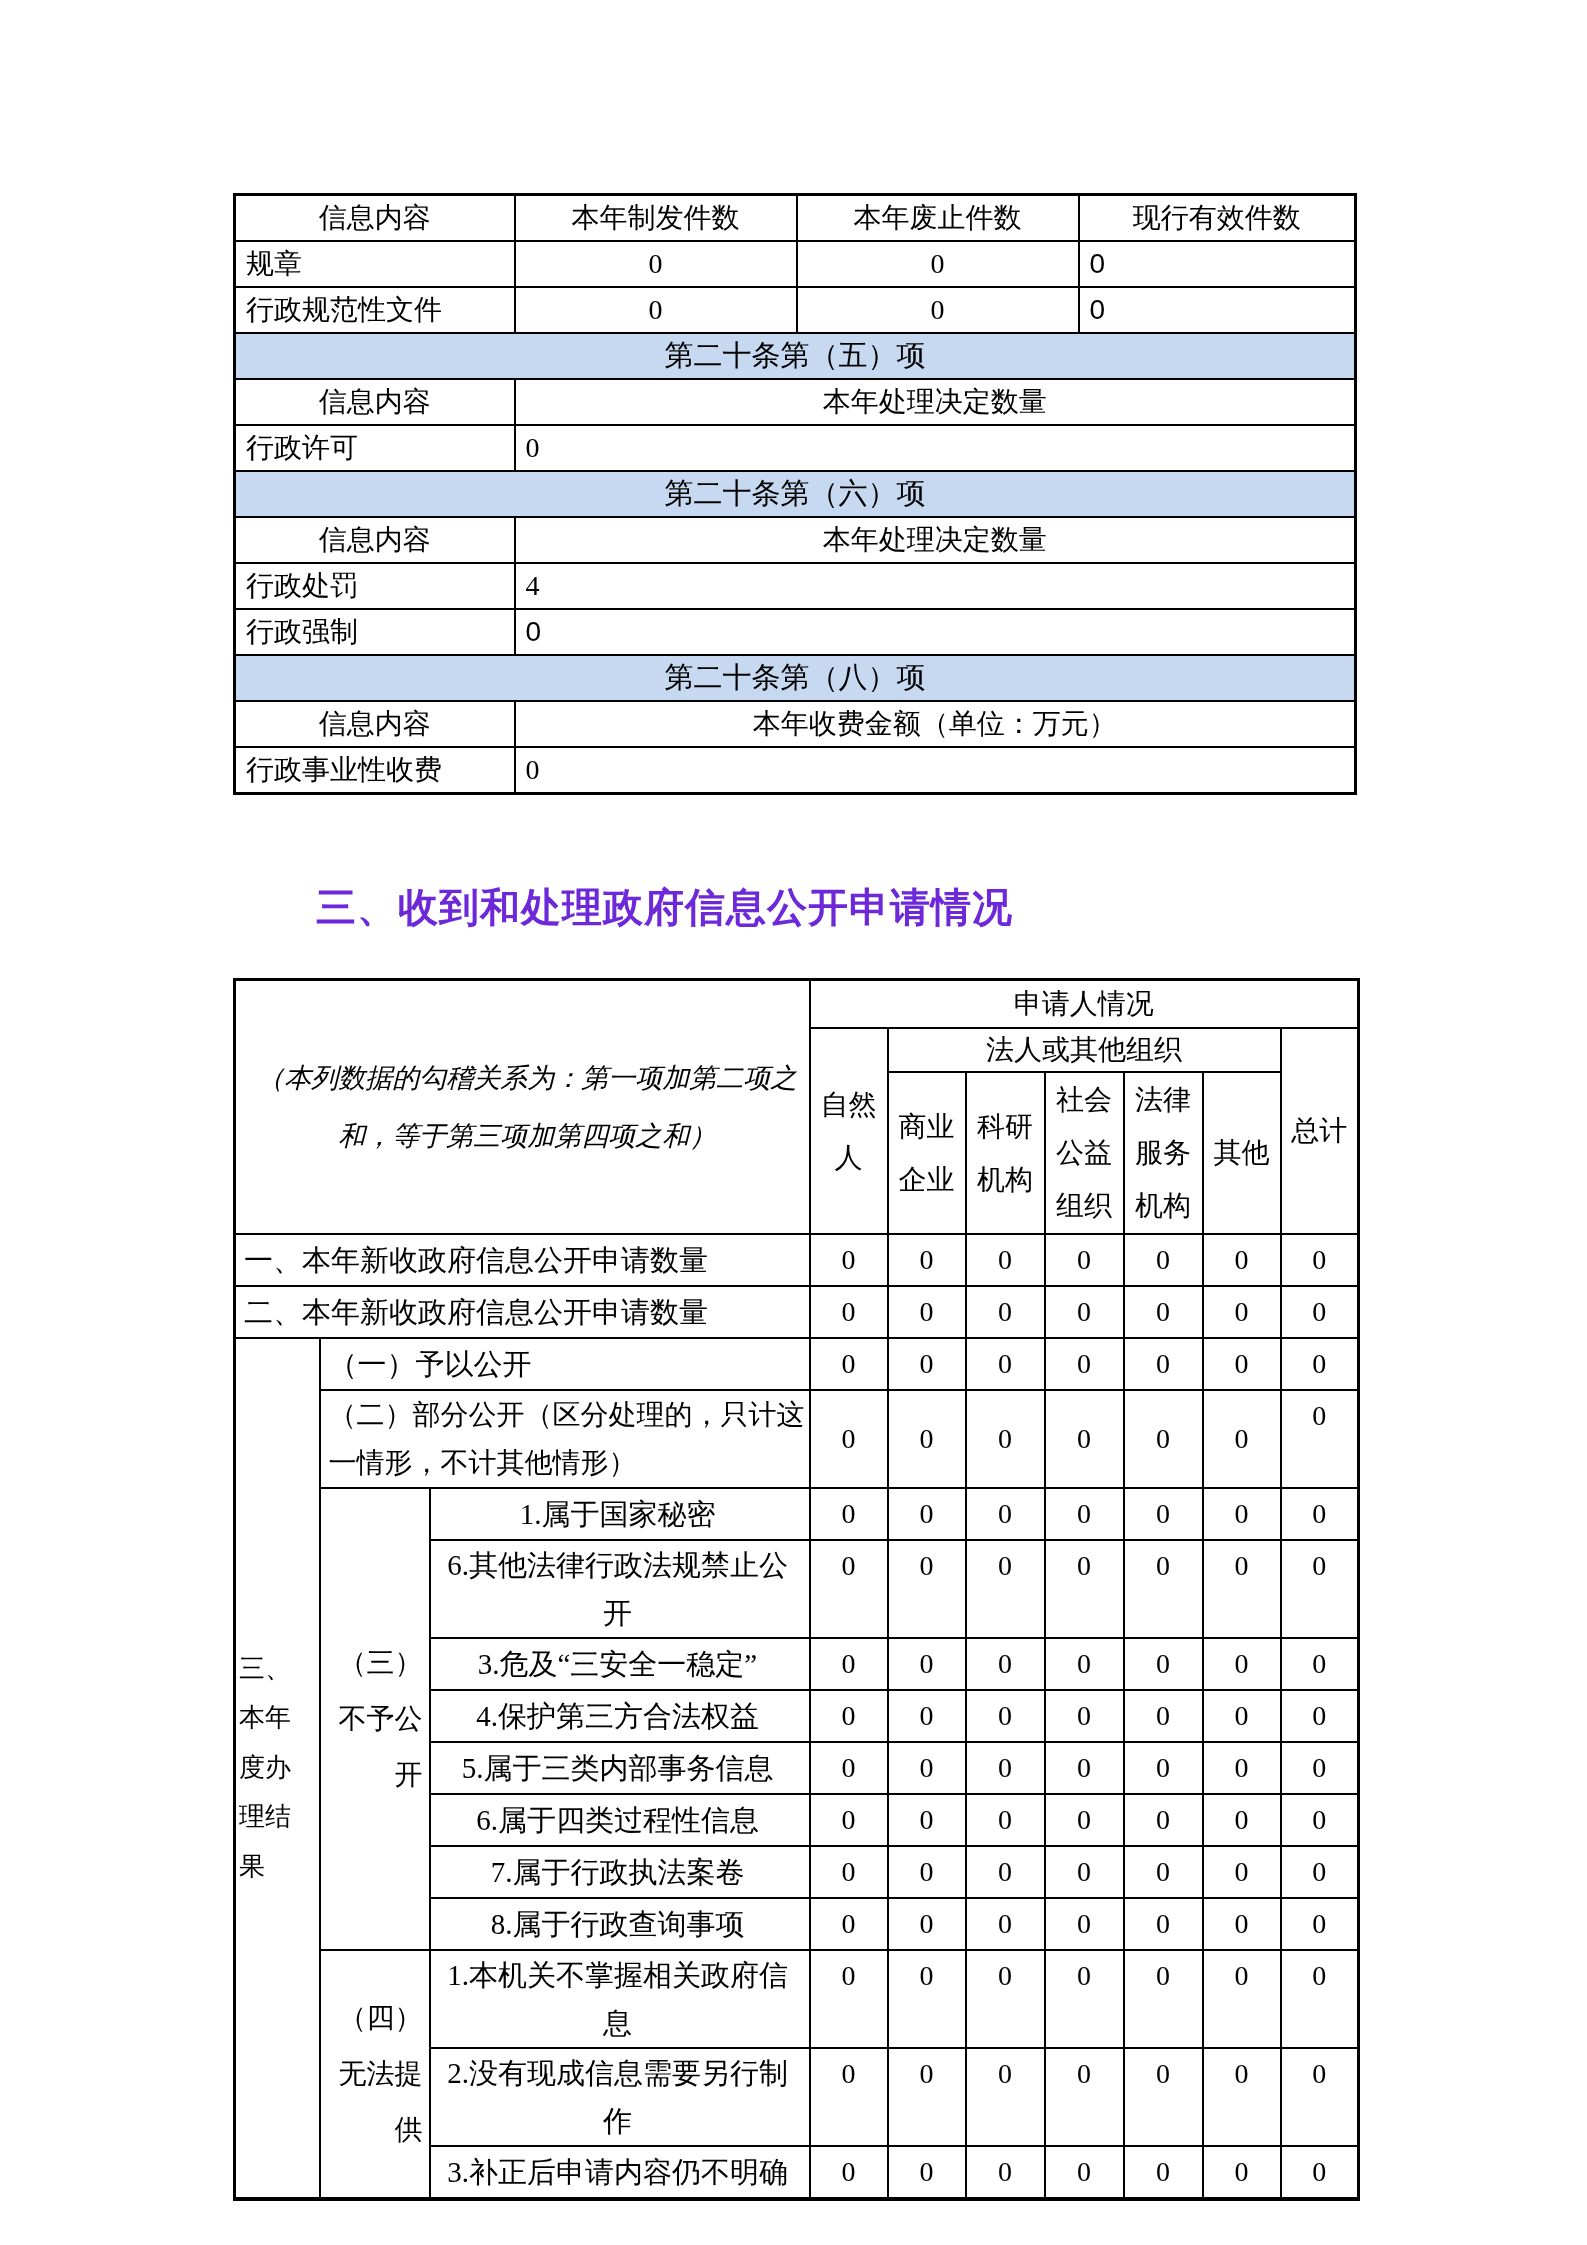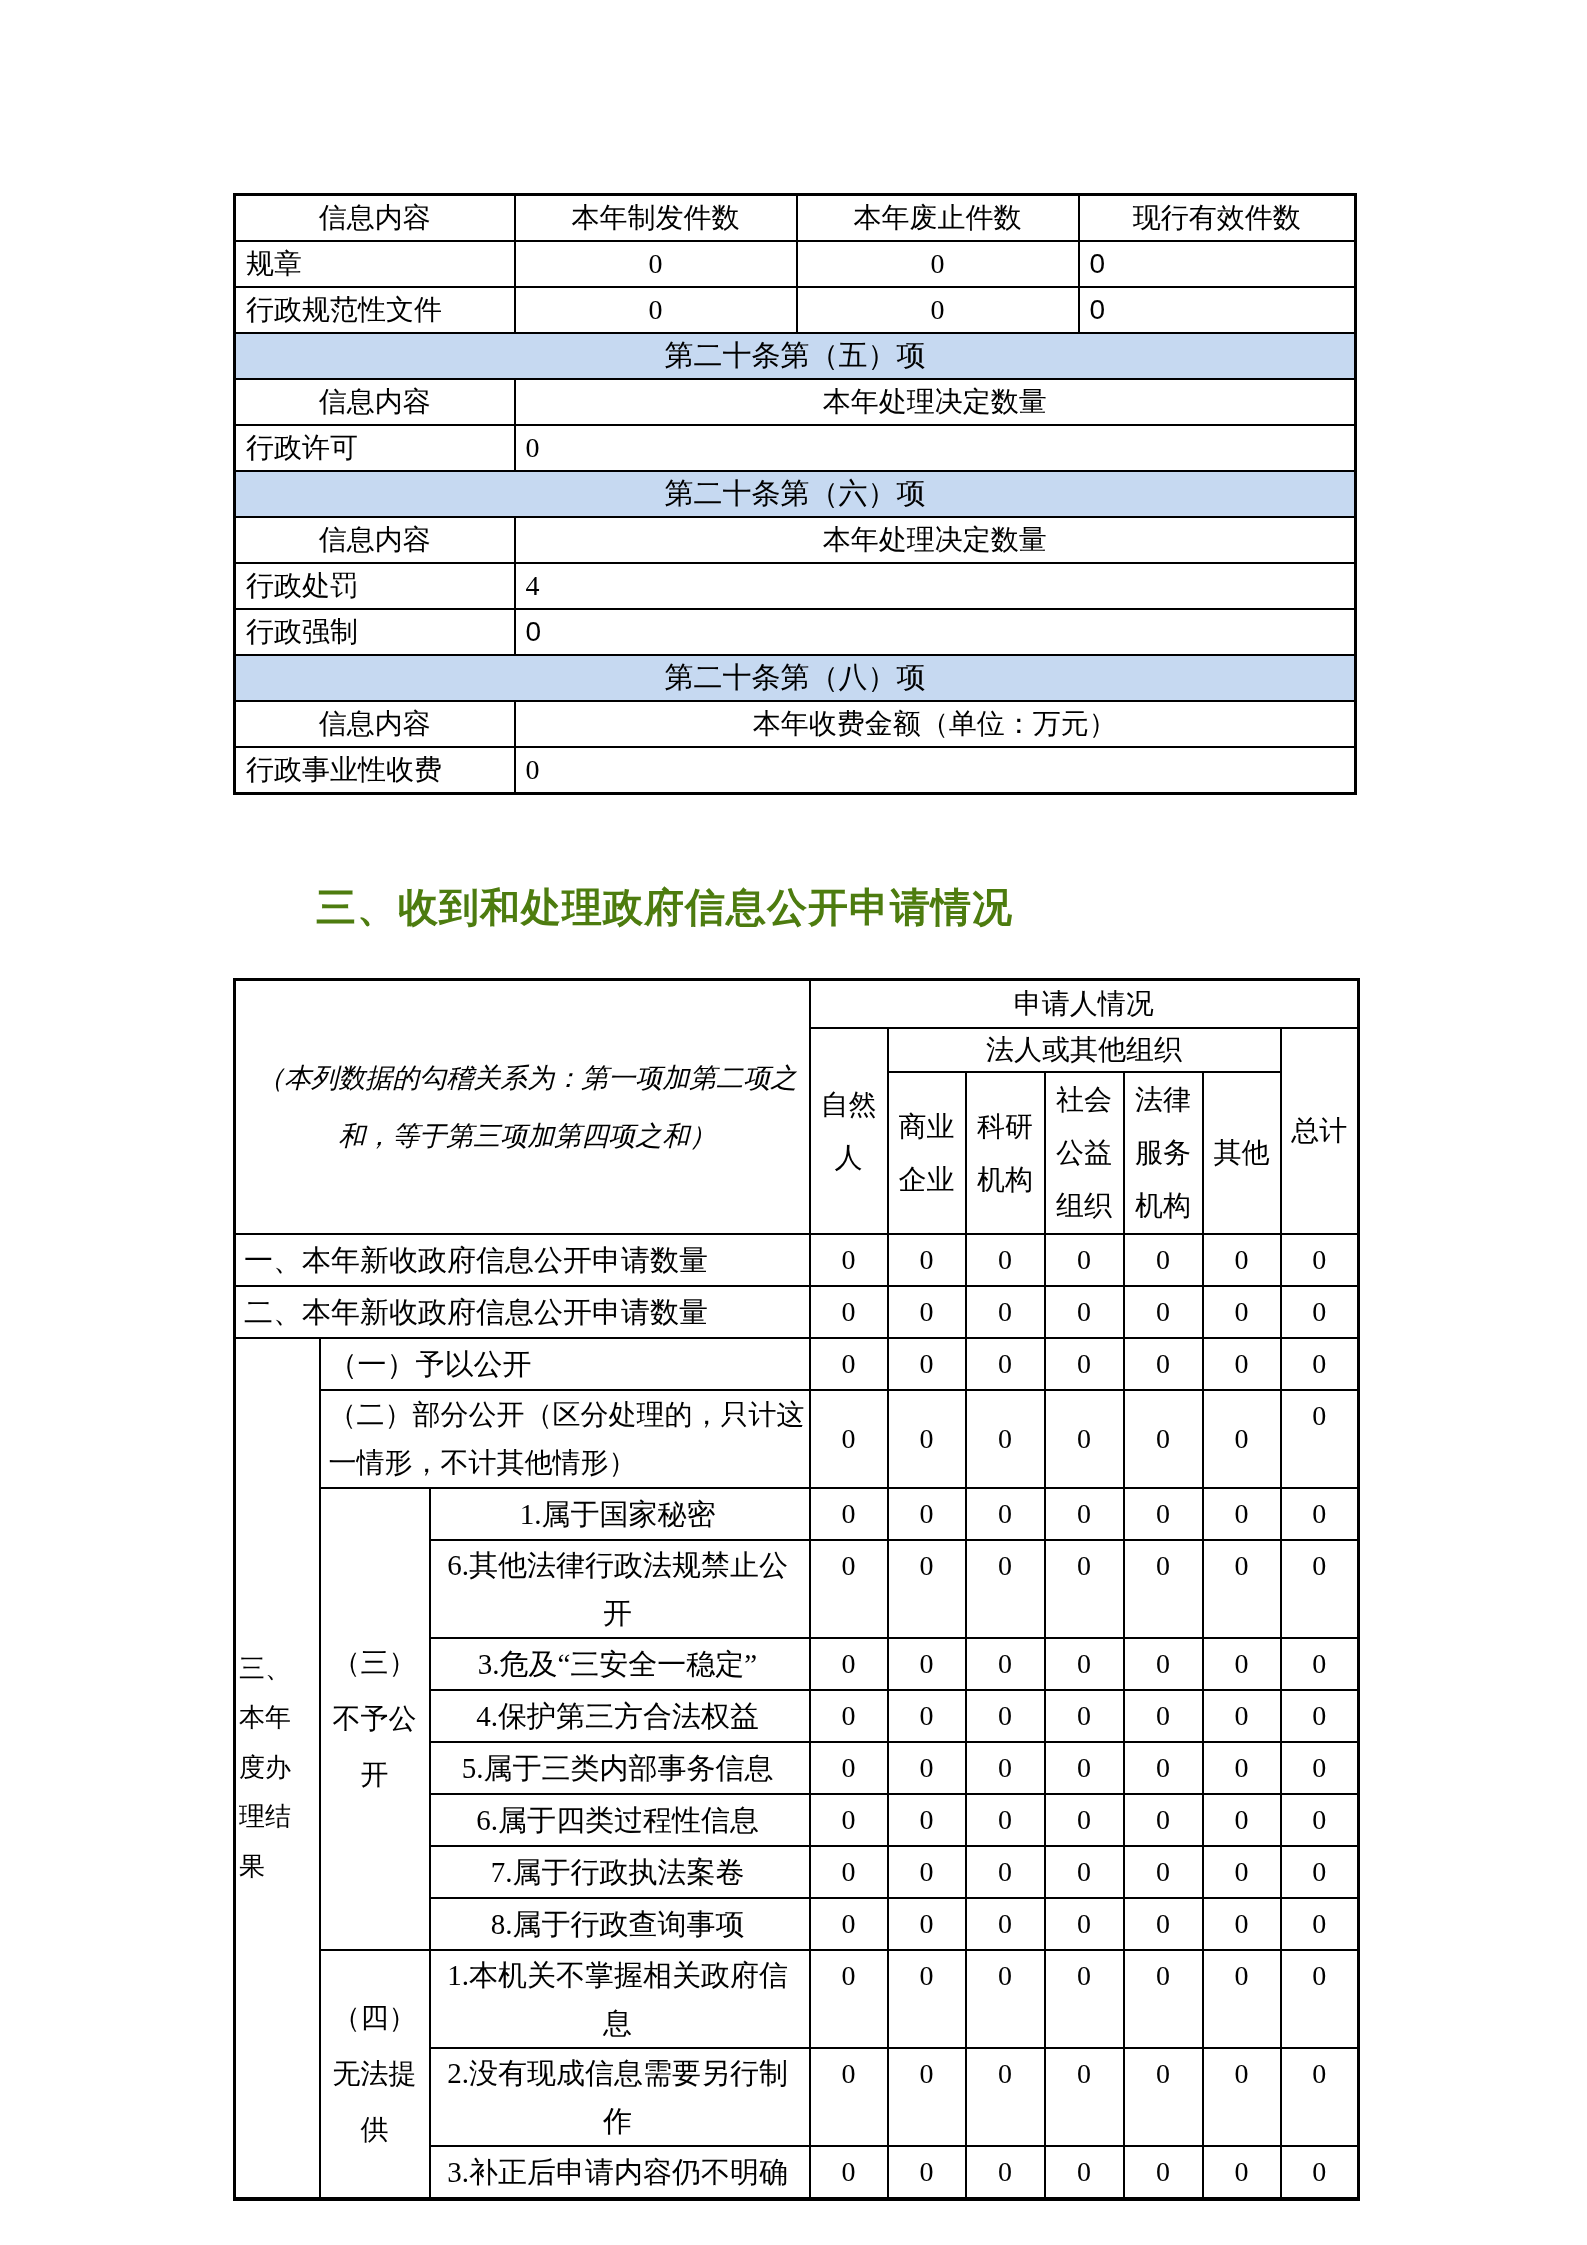--- a/index.html
+++ b/index.html
@@ -33,21 +33,21 @@
   .tableA td.c{text-align:center;}
   .tableA td.l{text-align:left;}
   .sans{font-family:"Liberation Sans","DejaVu Sans",sans-serif;}
 
   
   .sec3-title{
     position:absolute;left:316px;top:880px;
     font-family:"Liberation Sans","DejaVu Sans",sans-serif;
     font-weight:bold;
     font-size:40px;
-    color:#4d7c0f;
+    color:#6d28d9;
     letter-spacing:1px;
     white-space:nowrap;
   }
 
   
   .tableB{
     position:absolute;left:233px;top:978px;width:1124px;
     border:3px solid #000;
     border-bottom:4px solid #000;
   }
@@ -101,21 +101,21 @@
   }
   .tableB td.group-v{
     text-align:left;
     padding:0 3px;
     font-size:26px;
     line-height:1.9;
     word-break:break-all;
     vertical-align:middle;
   }
   .tableB td.cat-v{
-    text-align:center;
+    text-align:right;
     padding:0 6px;
     font-size:28px;
     line-height:2.0;
     word-break:break-all;
     vertical-align:middle;
   }
   .tableB td.num{
     text-align:center;
     line-height:48px;
     font-size:28px;

